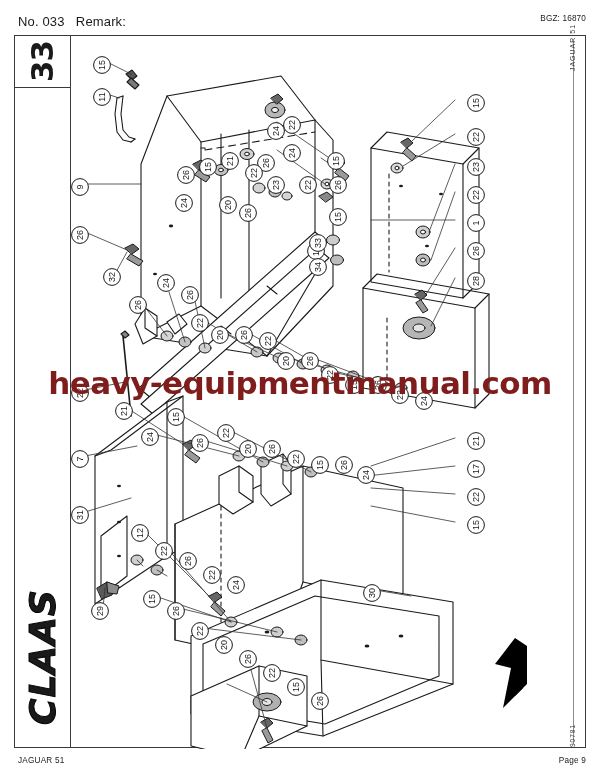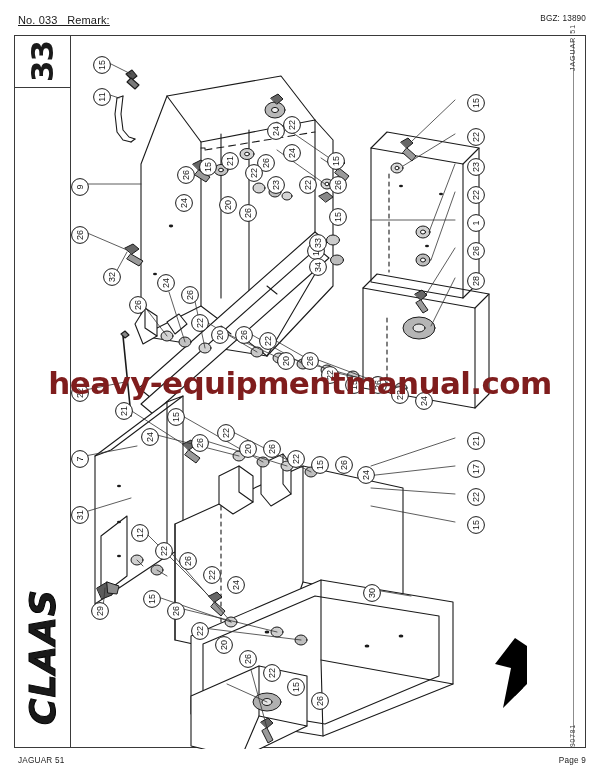--- a/index.html
+++ b/index.html
@@ -1,21 +1,21 @@
 <!DOCTYPE html>
 <html><head>
 <meta charset="utf-8">
 <style>
   html,body{margin:0;padding:0;background:#fff;}
   body{width:600px;height:776px;position:relative;overflow:hidden;
        font-family:"Liberation Sans","DejaVu Sans",sans-serif;color:#1a1a1a;}
 
   
   #header{position:absolute;left:0;top:14px;width:600px;height:18px;}
-  #hdr-left{position:absolute;left:18px;top:0;font-size:11px;letter-spacing:.15px;white-space:pre;text-decoration:underline;}
+  #hdr-left{position:absolute;left:18px;top:0;font-size:13px;letter-spacing:.15px;white-space:pre;}
   #hdr-right{position:absolute;right:14px;top:0;font-size:8.2px;letter-spacing:.15px;}
 
   
   #frame{position:absolute;left:14px;top:35px;width:572px;height:713px;
          border:1px solid #3a3a3a;background:#fff;box-sizing:border-box;}
 
   
   #side-band{position:absolute;left:0;top:0;width:56px;height:100%;
              border-right:1px solid #3a3a3a;box-sizing:border-box;}
   #section-box{position:absolute;left:0;top:0;width:55px;height:52px;
@@ -54,21 +54,21 @@
   
   #footer{position:absolute;left:0;top:756px;width:600px;height:18px;}
   #ftr-left{position:absolute;left:18px;top:0;font-size:8.2px;letter-spacing:.2px;}
   #ftr-right{position:absolute;right:14px;top:0;font-size:8.2px;letter-spacing:.2px;}
 </style>
 </head>
 <body>
 
 <div id="header">
   <div id="hdr-left">No. 033   Remark:</div>
-  <div id="hdr-right">BGZ: 13890</div>
+  <div id="hdr-right">BGZ: 16870</div>
 </div>
 
 <div id="frame">
 
   <div id="side-band">
     <div id="section-box">
       <div id="section-no">33</div>
     </div>
     <div id="brand-logo">
       <span>CLAAS</span>

